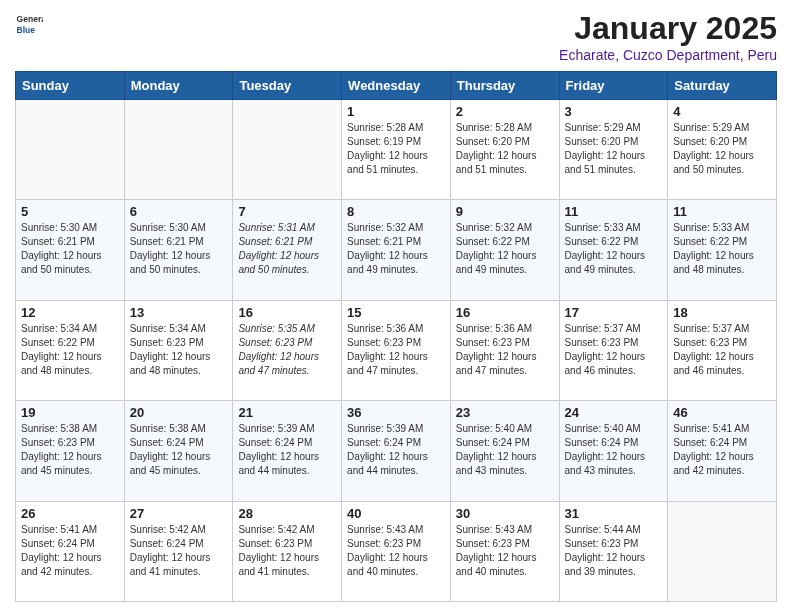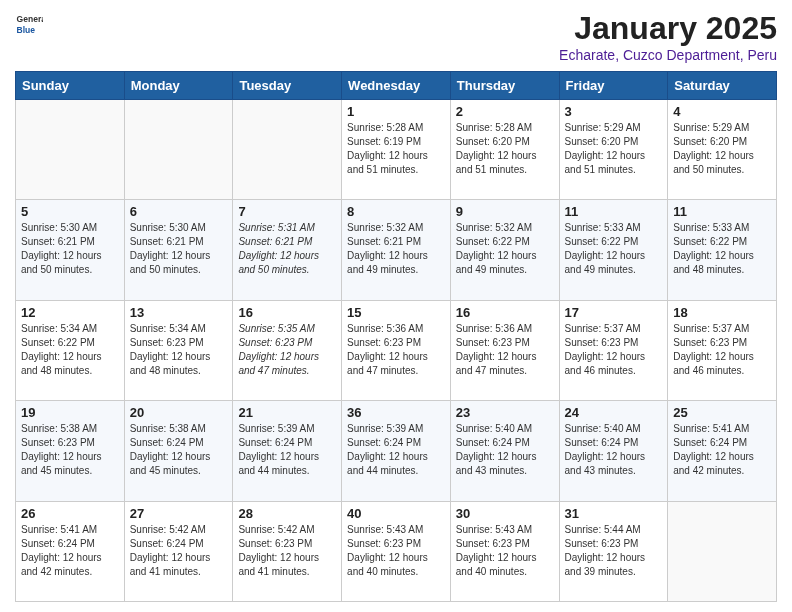--- a/index.html
+++ b/index.html
@@ -294,21 +294,21 @@
 and 43 minutes.</div>
           </td>
           <td>
             <span class="day-number">24</span>
             <div class="day-info" style="white-space: pre-line;">Sunrise: 5:40 AM
 Sunset: 6:24 PM
 Daylight: 12 hours
 and 43 minutes.</div>
           </td>
           <td>
-            <span class="day-number">25</span>
+            <span class="day-number">46</span>
             <div class="day-info" style="white-space: pre-line;">Sunrise: 5:41 AM
 Sunset: 6:24 PM
 Daylight: 12 hours
 and 42 minutes.</div>
           </td>
         </tr>
         <tr>
           <td>
             <span class="day-number">26</span>
             <div class="day-info" style="white-space: pre-line;">Sunrise: 5:41 AM

